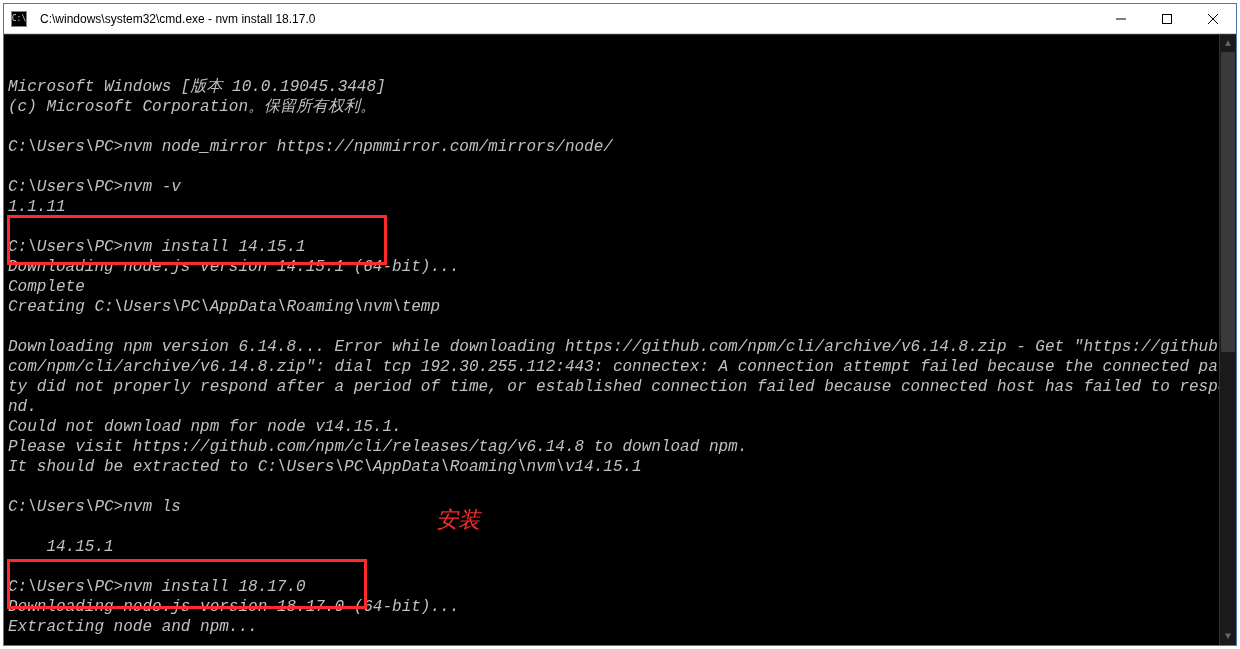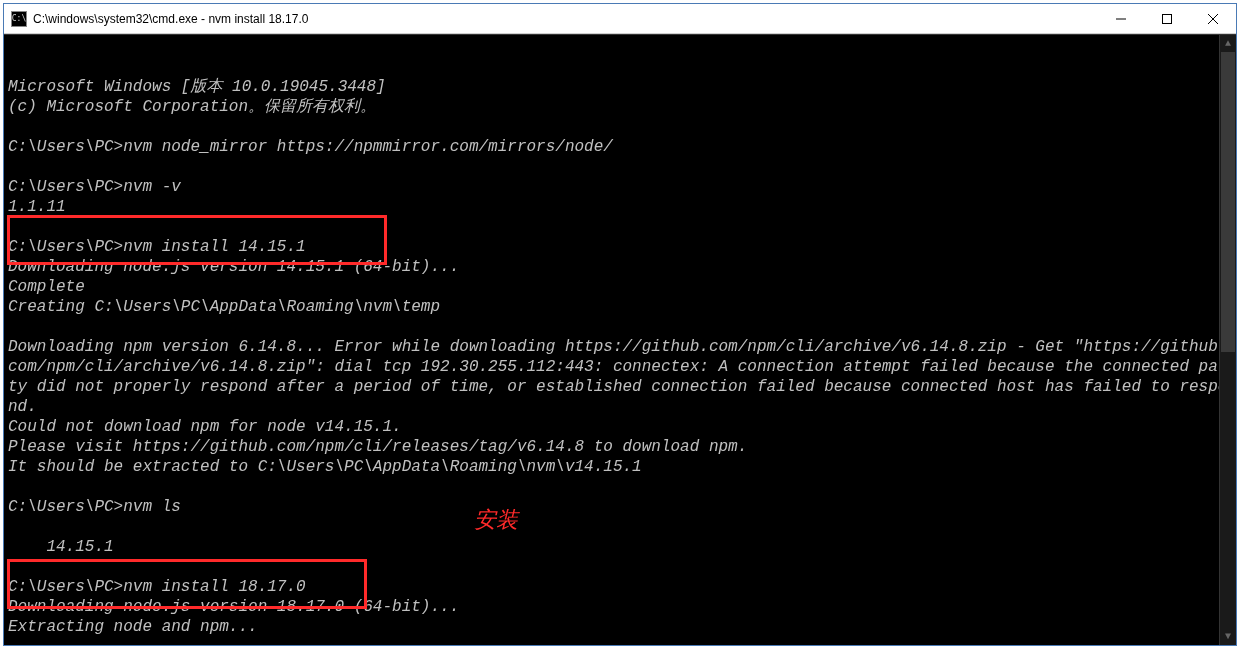--- a/index.html
+++ b/index.html
@@ -41,20 +41,21 @@
       font-size: 8px;
       color: #ccc;
       font-family: Consolas, monospace;
     }
     .titlebar-title {
       font-size: 12px;
       color: #000;
       flex: 1;
       white-space: nowrap;
       overflow: hidden;
+      margin-left: 7px;
     }
     .titlebar-controls {
       display: flex;
       height: 100%;
     }
     .titlebar-btn {
       width: 46px;
       height: 100%;
       display: flex;
       align-items: center;
@@ -88,21 +89,20 @@
       border: 3px solid #ff2a2a;
       background: transparent;
       pointer-events: none;
     }
     .annotation {
       position: absolute;
       color: #ff2a2a;
       font-family: "SimSun", "NSimSun", sans-serif;
       font-size: 22px;
       pointer-events: none;
-      margin-left: 38px;
     }
     .scrollbar-v {
       position: absolute;
       right: 0;
       top: 0;
       bottom: 0;
       width: 17px;
       background: #1a1a1a;
       border-left: 1px solid #333;
     }

